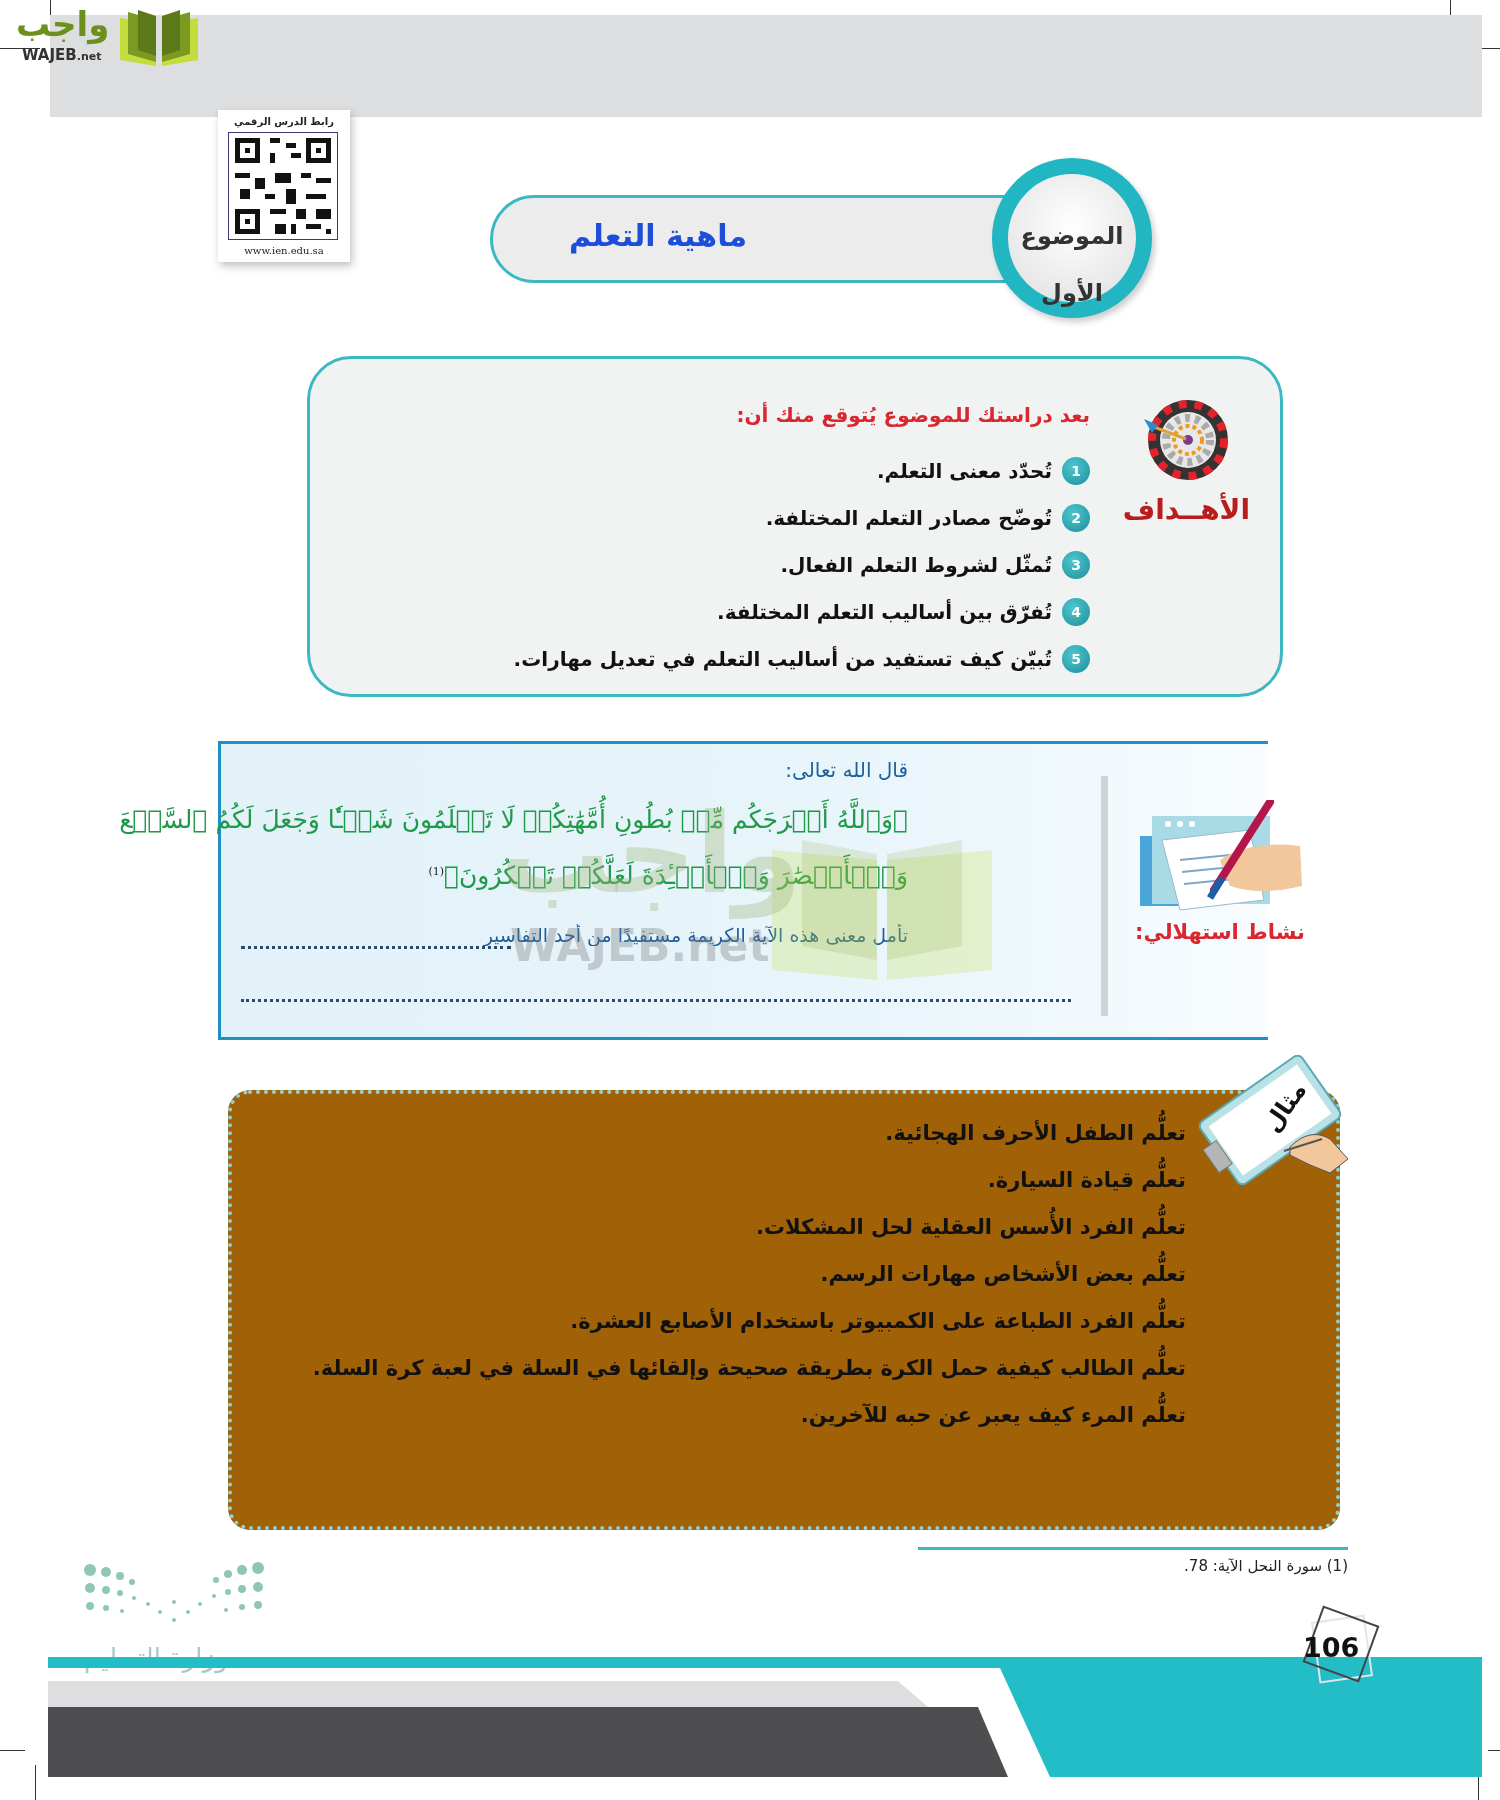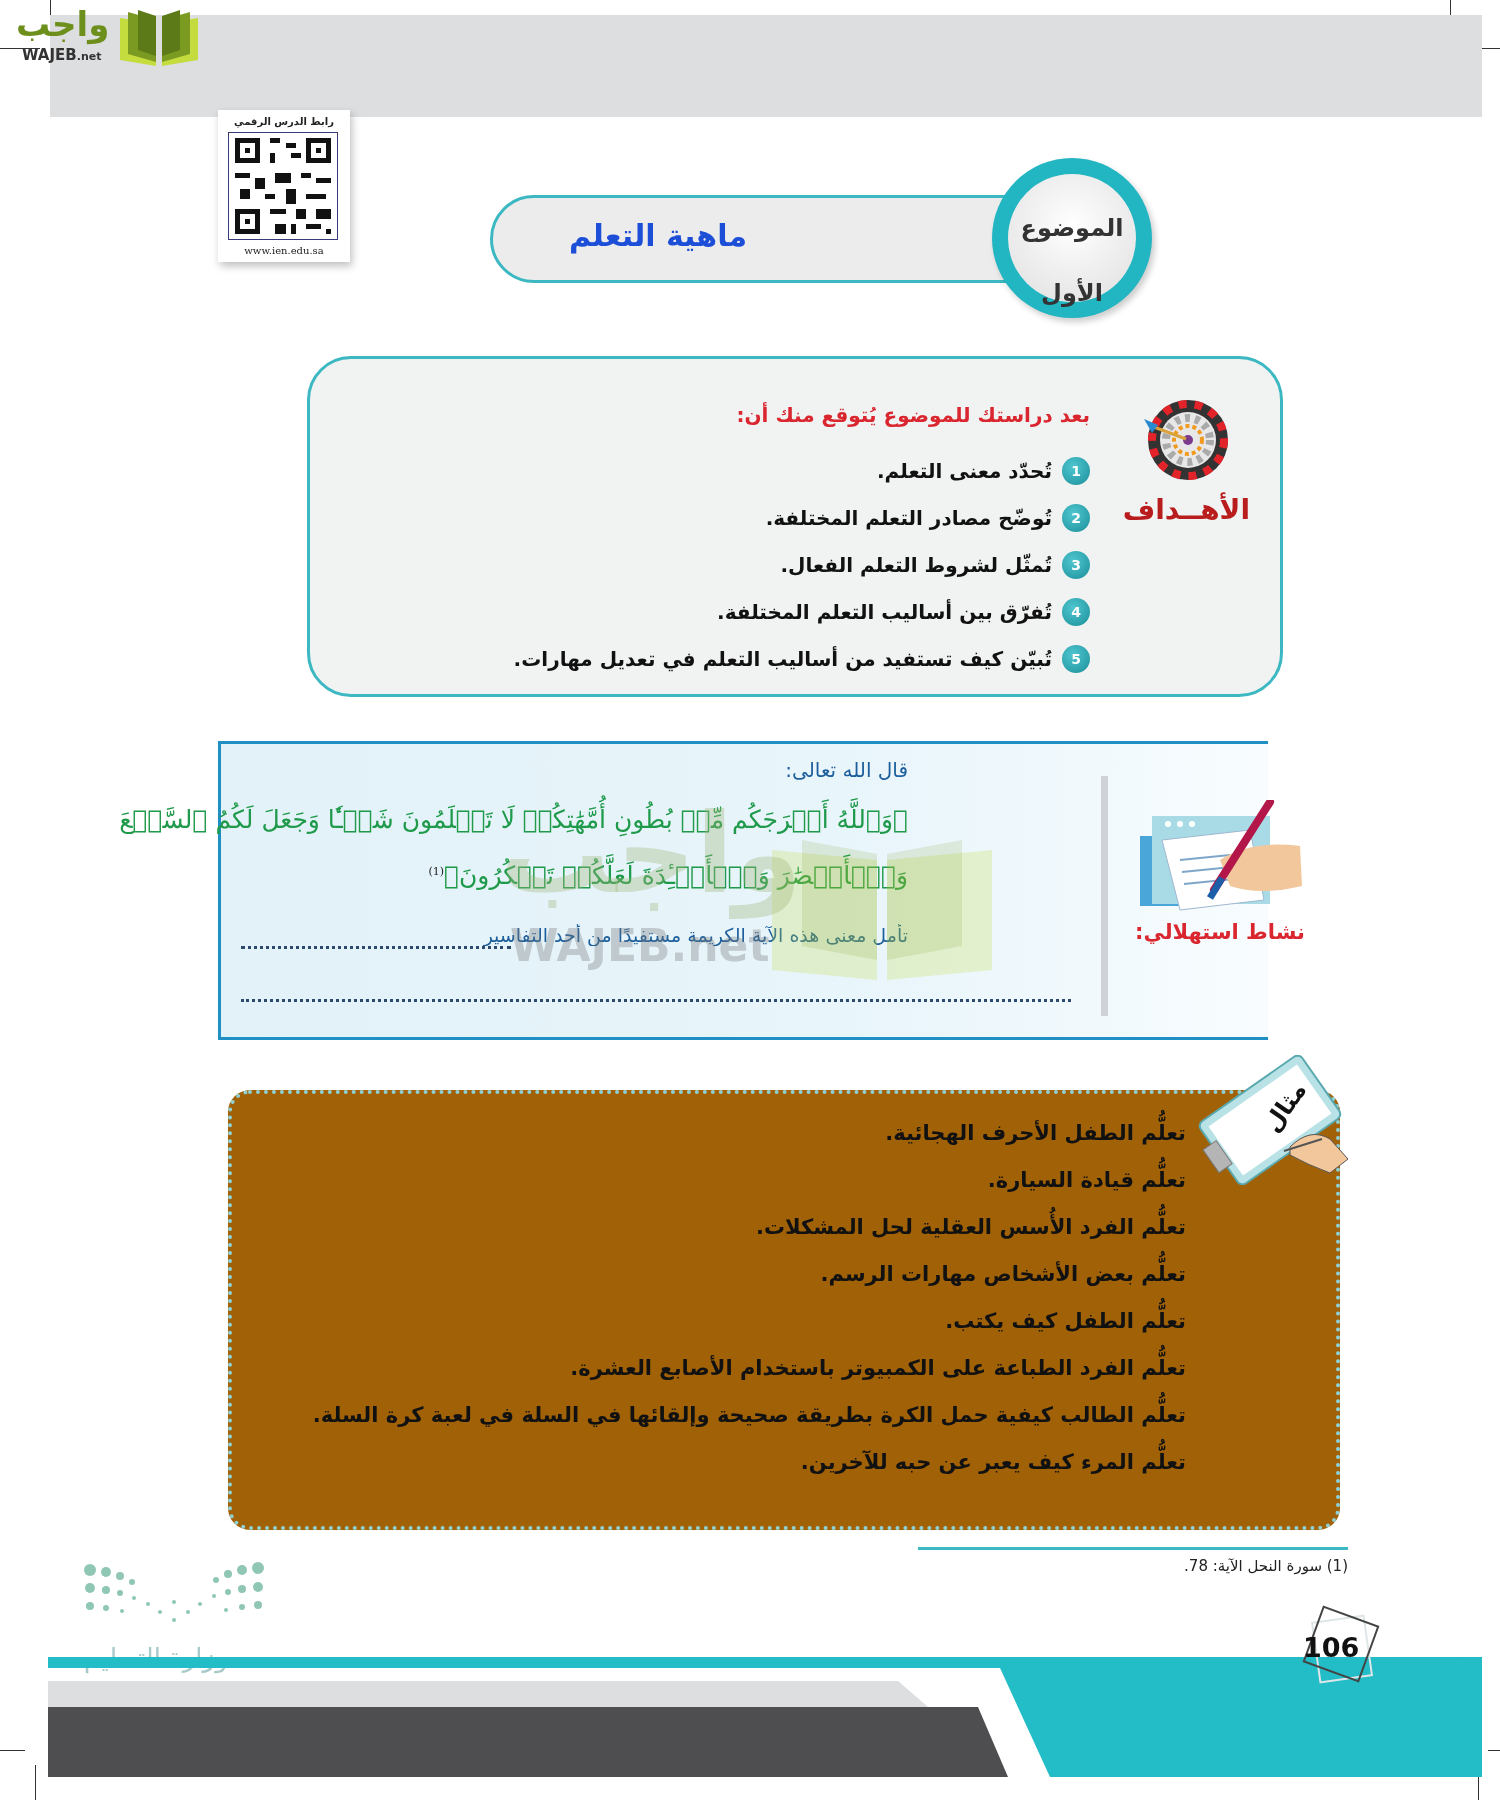--- a/index.html
+++ b/index.html
@@ -19,21 +19,21 @@
   #qr-card{left:218px;top:110px;width:132px;height:152px;background:#fff;box-shadow:2px 4px 8px rgba(0,0,0,0.25);}
   #qr-card .lbl{position:absolute;top:6px;left:0;right:0;text-align:center;font-size:10px;font-weight:bold;direction:rtl;color:#222;}
   #qr-card .code{position:absolute;left:10px;top:22px;width:108px;height:106px;border:1px solid #3a3a78;background:#fff;}
   #qr-card .url{position:absolute;bottom:6px;left:0;right:0;text-align:center;font-family:"DejaVu Serif",serif;font-size:10px;color:#222;}
   
   #title-pill{left:490px;top:195px;width:560px;height:88px;border:3px solid #3bb8c2;border-radius:46px;background:#ececec;box-sizing:border-box;}
   #title-pill .t{position:absolute;right:300px;top:20px;font-size:30px;font-weight:bold;color:#1d4ed8;direction:rtl;white-space:nowrap;}
   #topic-circle{left:992px;top:158px;width:160px;height:160px;border-radius:50%;background:#22b5c2;box-shadow:3px 4px 6px rgba(0,0,0,0.2);}
   #topic-circle .inner{position:absolute;left:16px;top:16px;width:128px;height:128px;border-radius:50%;background:radial-gradient(circle at 50% 40%,#ffffff,#dedede);}
   #topic-circle .l1,#topic-circle .l2{position:absolute;left:0;right:0;text-align:center;font-size:24px;font-weight:bold;color:#333;direction:rtl;}
-  #topic-circle .l1{top:40px;text-align:center;}
+  #topic-circle .l1{top:48px;text-align:center;}
   #topic-circle .l2{top:72px;margin-top:33px;}
   
   #outcomes{left:307px;top:356px;width:976px;height:341px;border:3px solid #3bb8c2;border-radius:44px;background:#f1f2f2;box-sizing:border-box;}
   #outcomes .intro{position:absolute;right:190px;top:44px;font-size:20px;font-weight:bold;color:#d9262f;direction:rtl;white-space:nowrap;margin-left:36px;}
   #outcomes ol{list-style:none;margin:0;padding:0;position:absolute;right:190px;top:88px;}
   #outcomes li{display:flex;flex-direction:row-reverse;align-items:center;height:47px;}
   #outcomes .num{width:28px;height:28px;border-radius:50%;background:radial-gradient(circle at 40% 35%,#4fc6cf,#1b8f9a);color:#fff;font-size:14px;font-weight:bold;display:flex;align-items:center;justify-content:center;margin-left:10px;}
   #outcomes .txt{font-size:20px;font-weight:bold;color:#111;direction:rtl;white-space:nowrap;}
   #goals-icon{right:50px;top:36px;width:90px;height:90px;}
   #goals-label{right:30px;top:134px;font-size:28px;font-weight:bold;color:#b91c1c;direction:rtl;}
@@ -212,21 +212,20 @@
   <line x1="92" y1="78" x2="80" y2="98" stroke="#1c5fa8" stroke-width="7"></line>
 </svg>
 <div id="act-label" class="abs">نشاط استهلالي:</div>
 
 <div id="example" class="abs">
   <ul>
     <li>تعلُّم الطفل الأحرف الهجائية.</li>
     <li>تعلُّم قيادة السيارة.</li>
     <li>تعلُّم الفرد الأُسس العقلية لحل المشكلات.</li>
     <li>تعلُّم بعض الأشخاص مهارات الرسم.</li>
-    <li>تعلُّم الطفل كيف يكتب.</li>
     <li>تعلُّم الفرد الطباعة على الكمبيوتر باستخدام الأصابع العشرة.</li>
     <li>تعلُّم الطالب كيفية حمل الكرة بطريقة صحيحة وإلقائها في السلة في لعبة كرة السلة.</li>
     <li>تعلُّم المرء كيف يعبر عن حبه للآخرين.</li>
   </ul>
 </div>
 <div id="example-icon" class="abs">
   <svg width="180" height="130" viewBox="0 0 180 130">
     <g transform="translate(90 65) rotate(-35)">
       <rect x="-62" y="-38" width="124" height="76" rx="6" fill="#b8e2e6" stroke="#5aa8b0" stroke-width="2"></rect>
       <rect x="-54" y="-30" width="108" height="60" fill="#fff"></rect>

